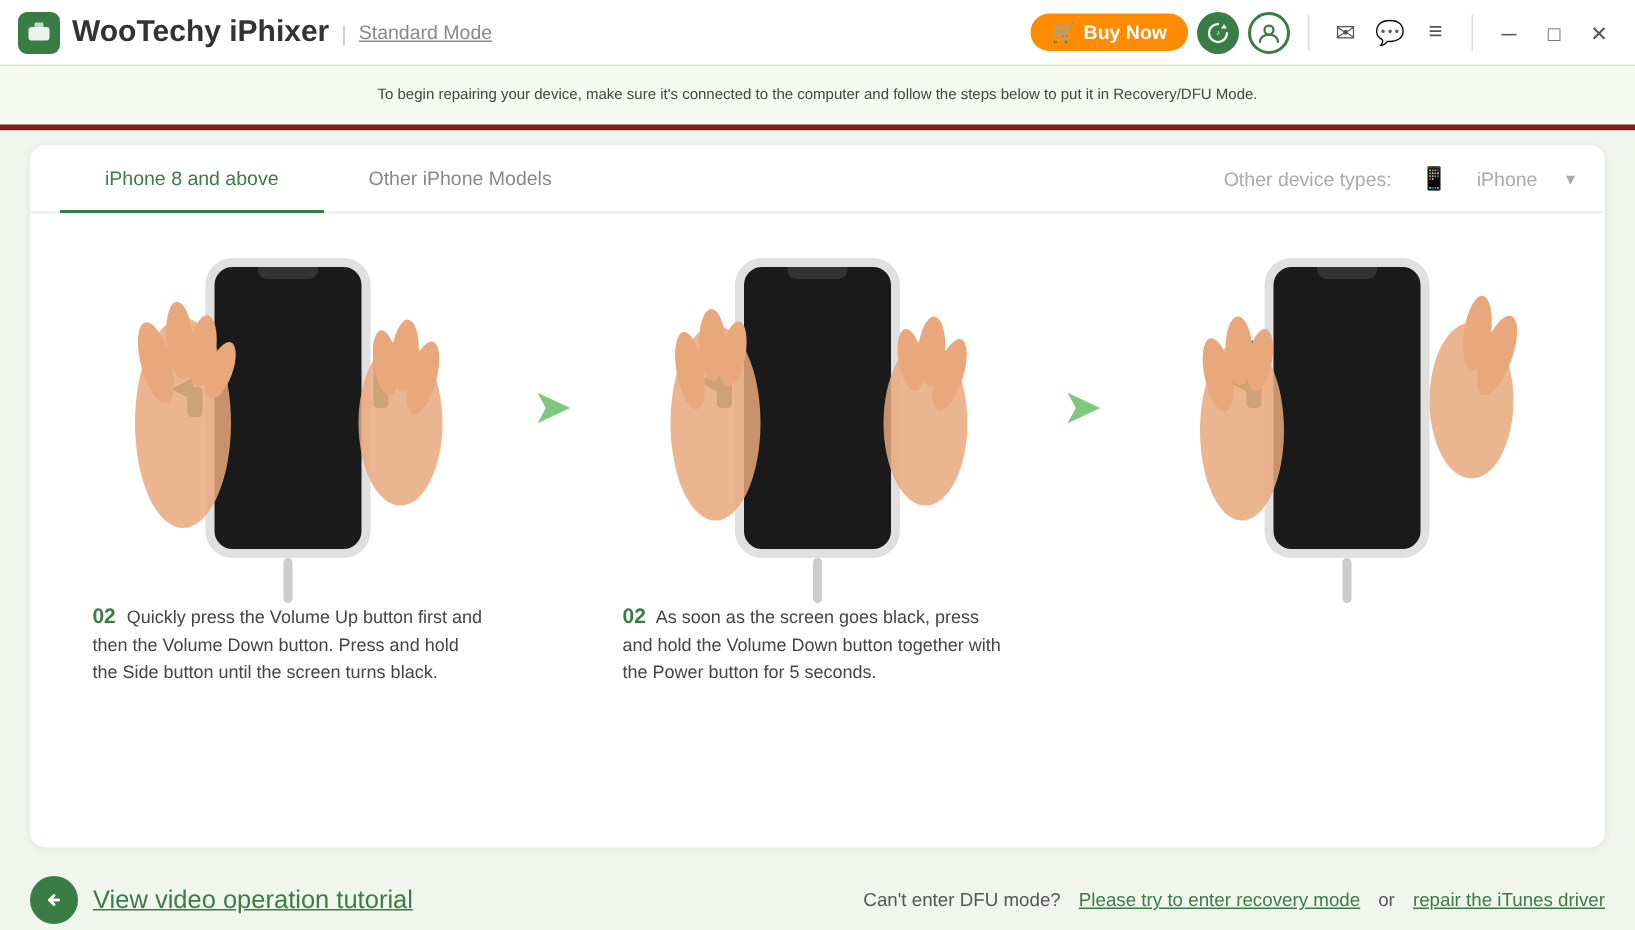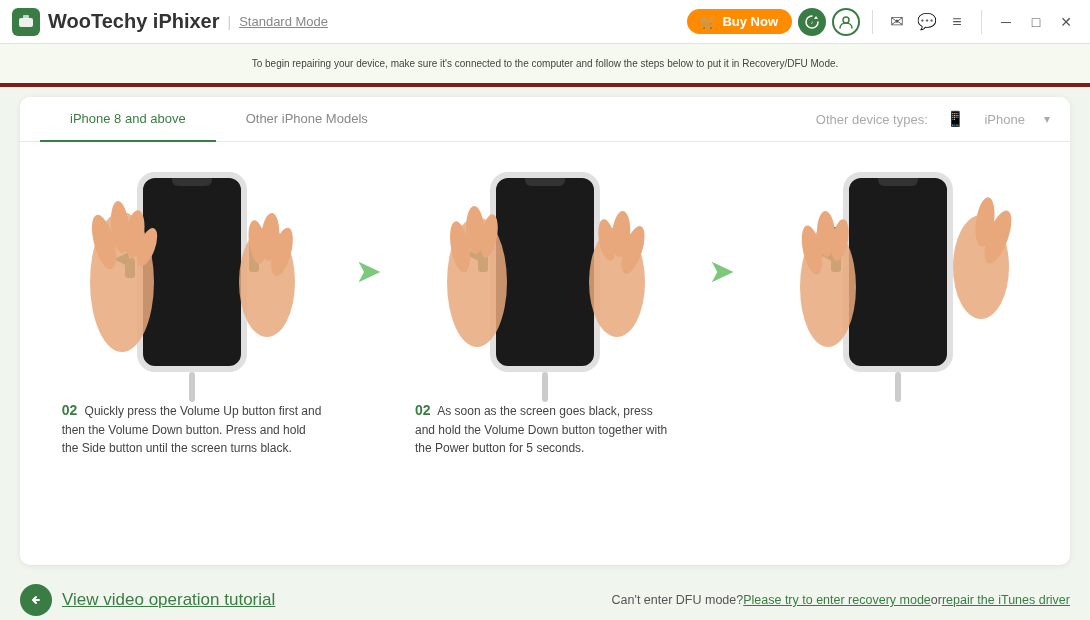--- a/index.html
+++ b/index.html
@@ -302,21 +302,21 @@
     .video-link {
       color: #3a7d44;
       font-size: 17px;
       text-decoration: underline;
       cursor: pointer;
     }
     .footer-right {
       font-size: 12.5px;
       color: #555;
       display: flex;
-      gap: 0;
+      gap: 12px;
       align-items: center;
     }
     .link-green {
       color: #3a7d44;
       text-decoration: underline;
       cursor: pointer;
     }
   </style>
 </head>
 <body>

